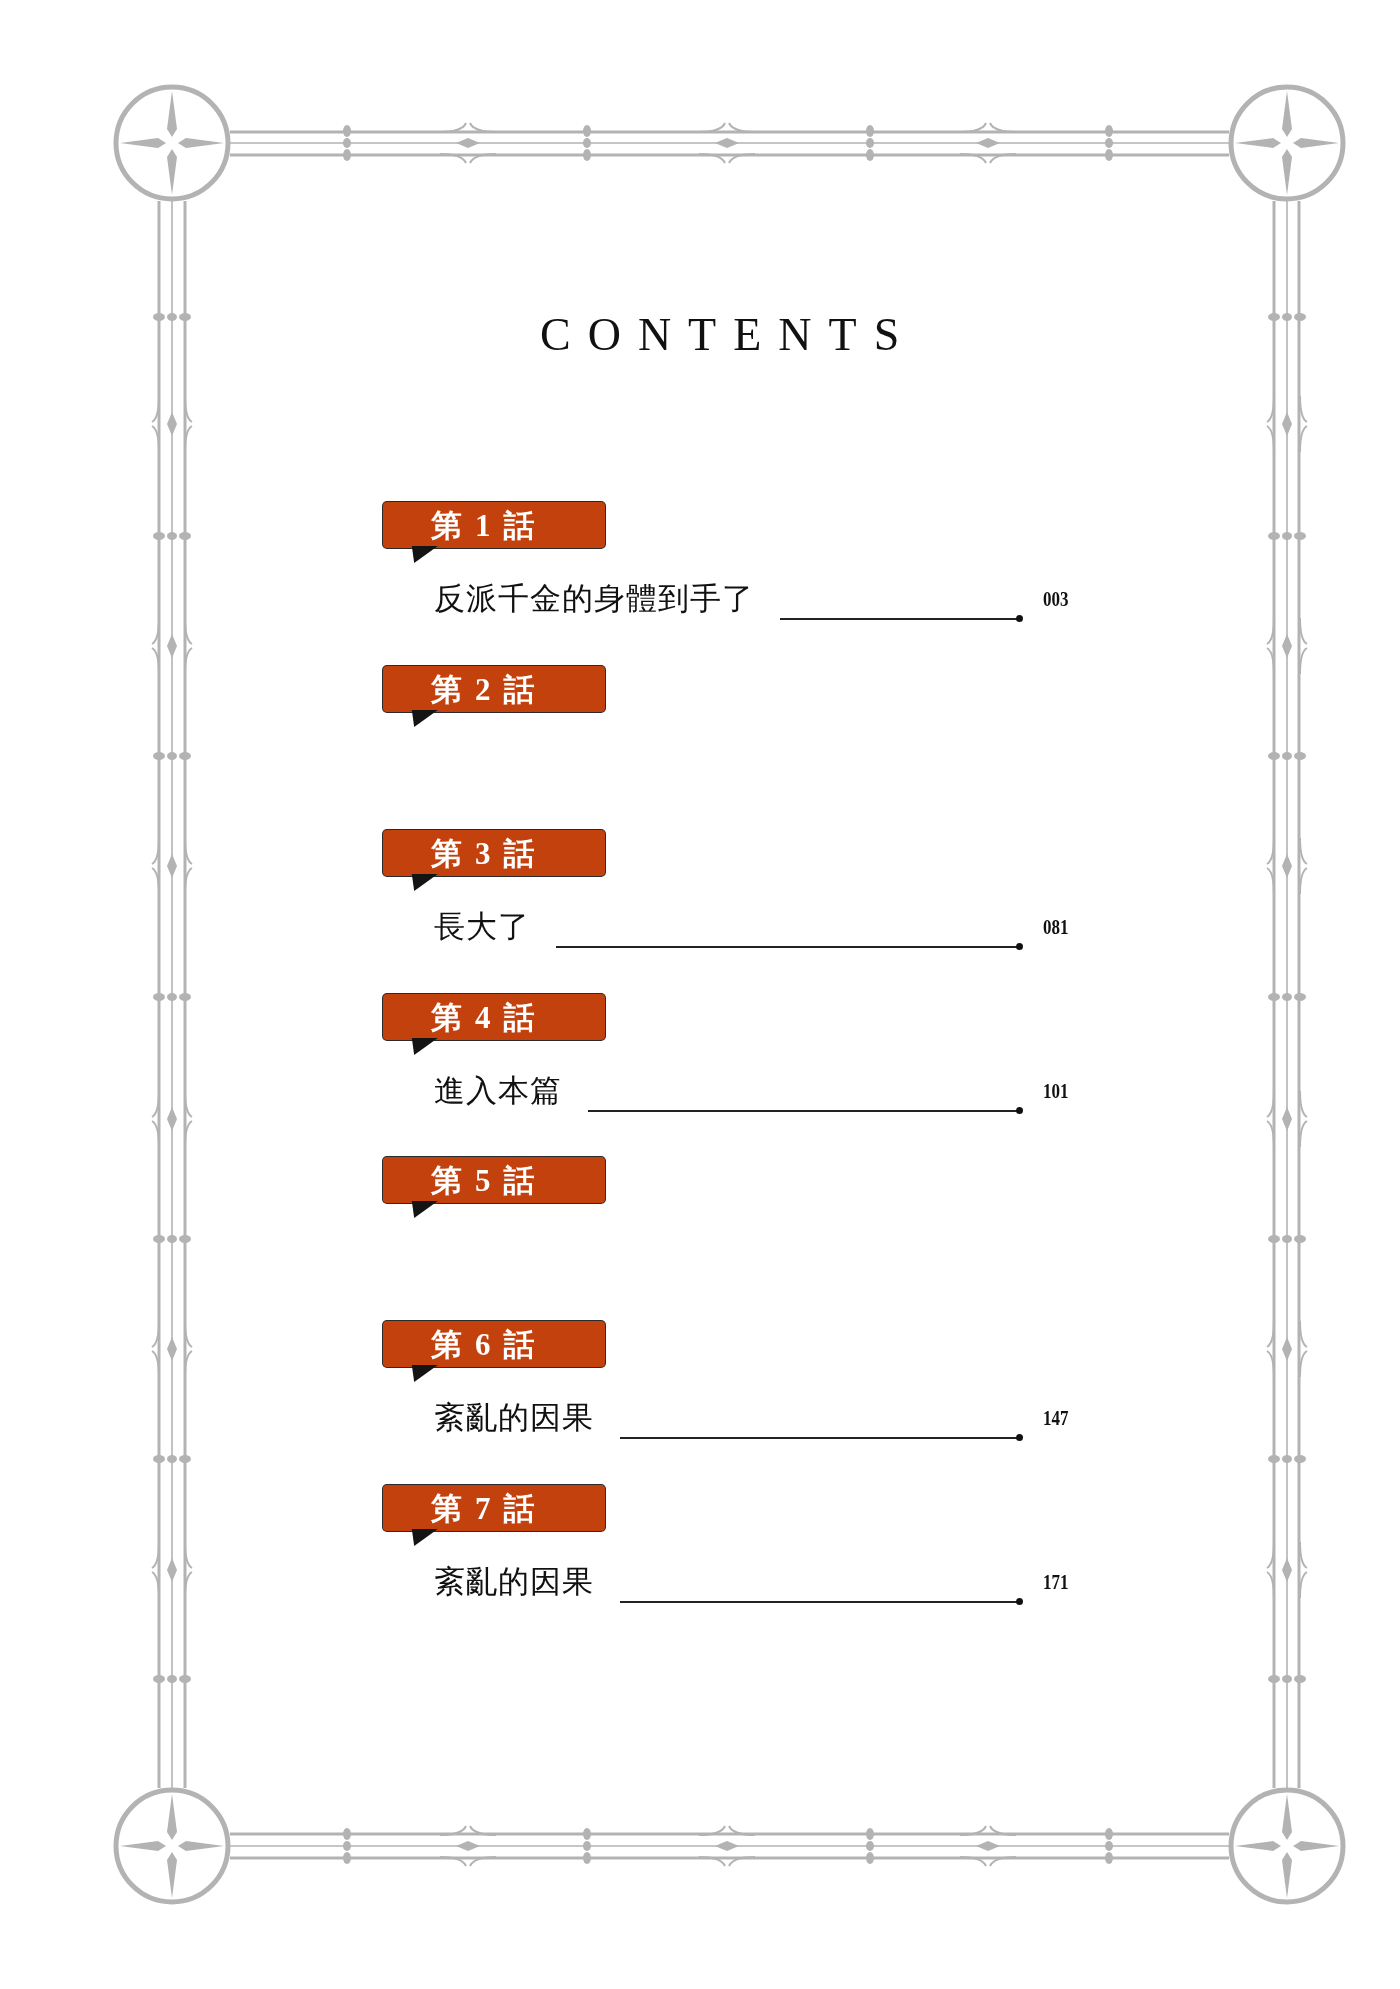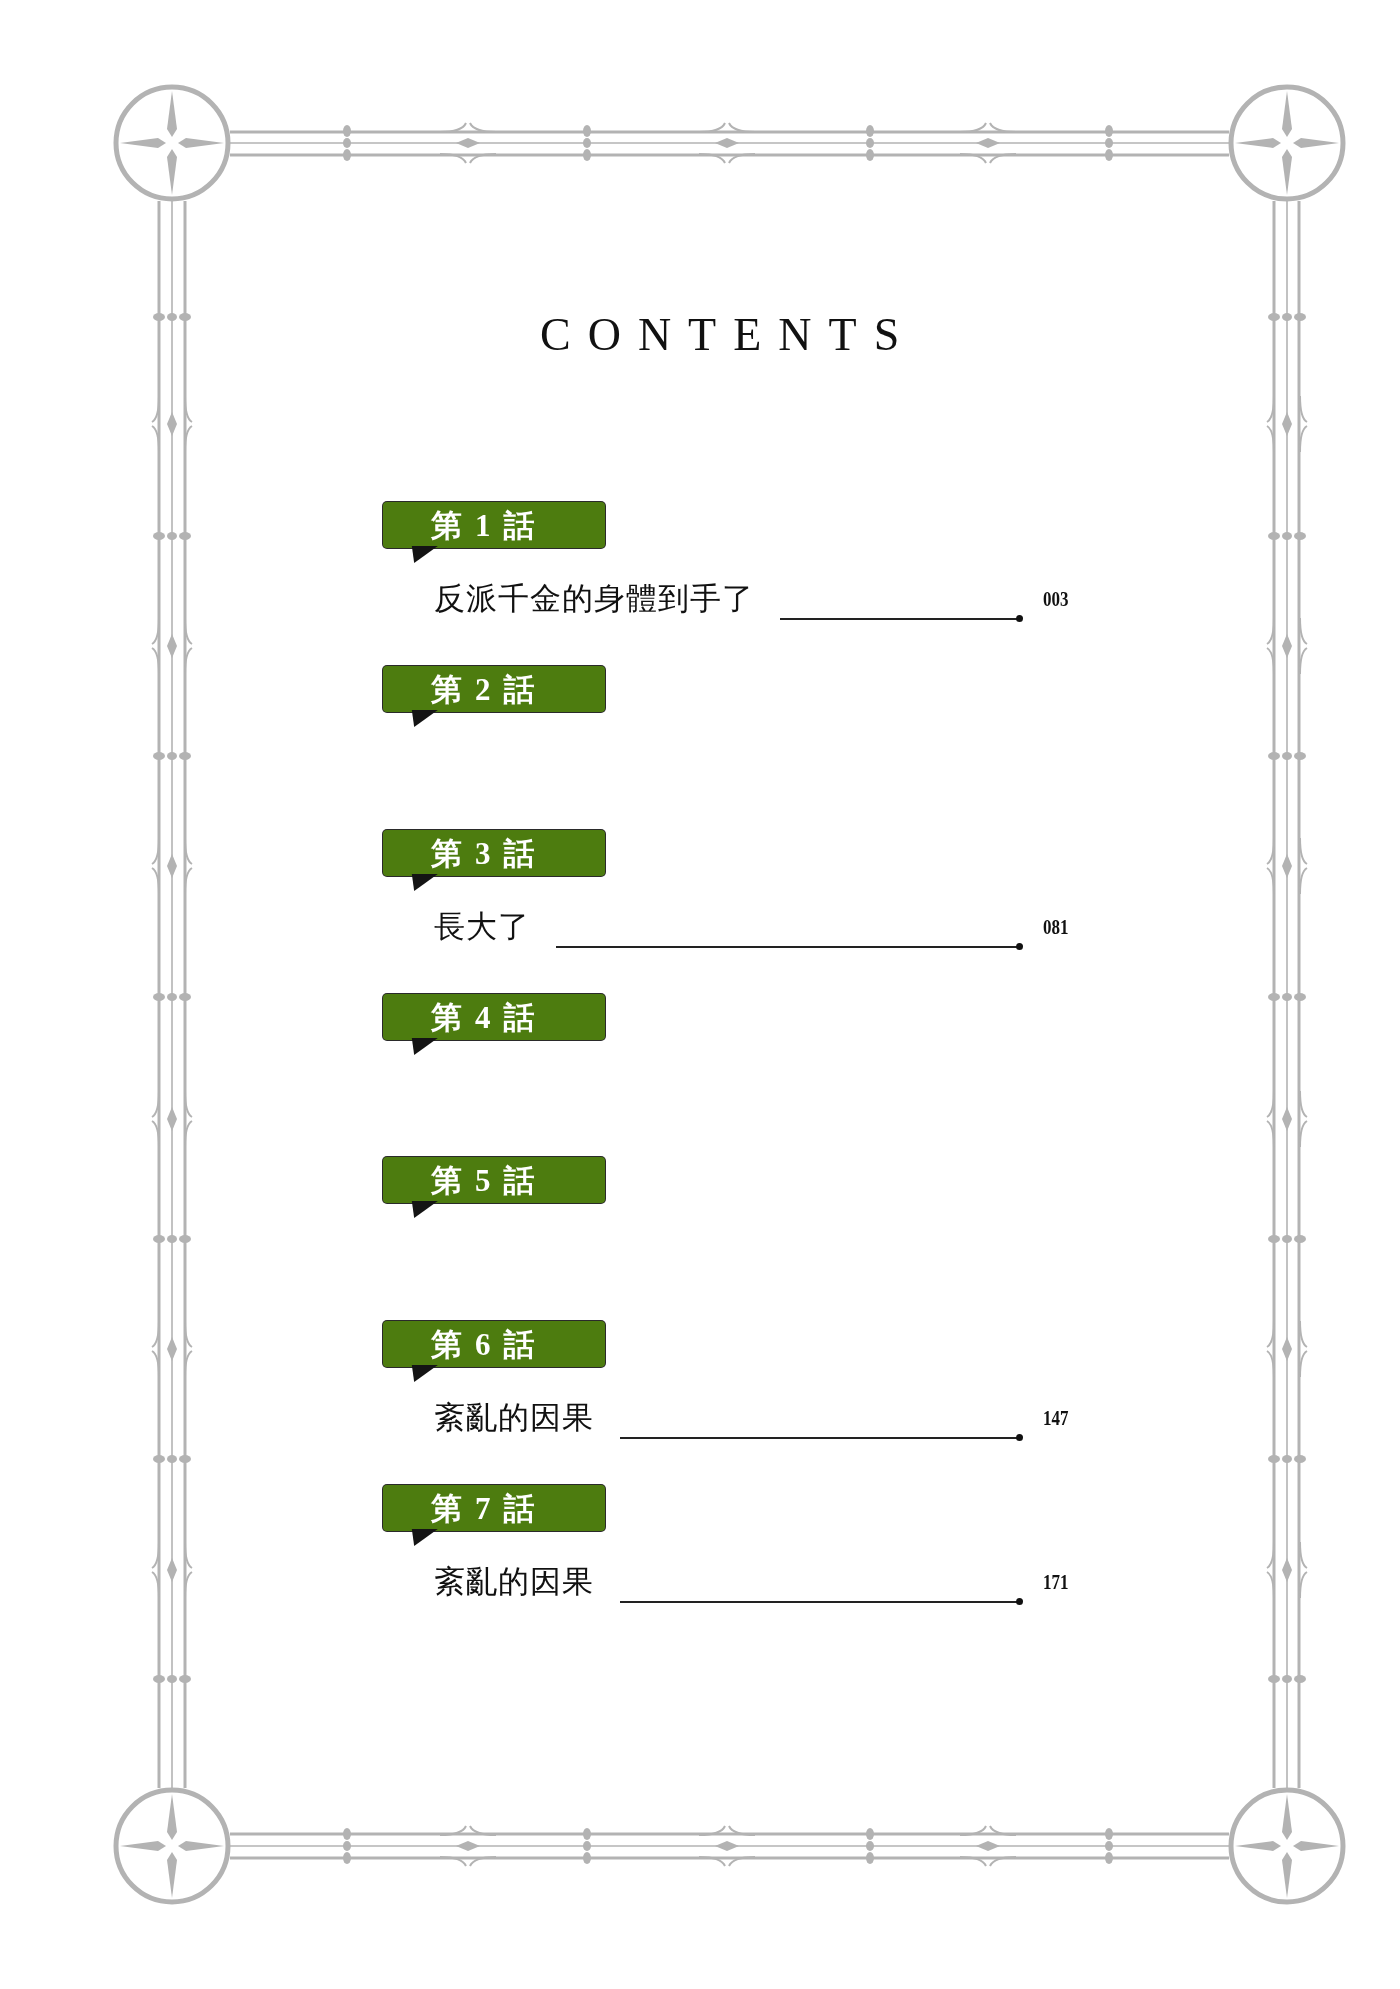--- a/index.html
+++ b/index.html
@@ -8,21 +8,21 @@
   .heading {
     position: absolute; left: 540px; top: 308px; width: 365px;
     text-align: center;
     font-family: Liberation Serif, serif;
     font-size: 46px; letter-spacing: 17px; color: #111;
     line-height: 54px;
   }
   .chapter { position: absolute; left: 383px; width: 700px; height: 120px; }
   .badge {
     position: absolute; left: 0; top: 0; width: 222px; height: 46px;
-    background: #4d7c0f; border-radius: 4px;
+    background: #c2410c; border-radius: 4px;
     box-shadow: 0 0 0 1px #2a2a2a;
   }
   .badge-tail {
     position: absolute; left: 30px; top: 44px; width: 0; height: 0;
     border-left: 26px solid #141414; border-bottom: 17px solid transparent;
     transform: skewX(8deg);
   }
   .badge-text {
     position: absolute; left: 48px; top: 4px; height: 40px;
     color: #ffffff; white-space: nowrap;
@@ -193,20 +193,28 @@
     <span class="leader-end"></span>
     <span class="page">081</span>
   </div>
 </div>
 
 <div class="chapter" style="top:994px;">
   <div class="badge">
     <div class="badge-tail"></div>
     <div class="badge-text"><span>第</span><span class="num">4</span><span>話</span></div>
   </div>
+  <div class="title-row">
+    <span class="title">進入本篇</span>
+    <span class="leader">
+        <span class="dot"></span>
+      </span>
+    <span class="leader-end"></span>
+    <span class="page">101</span>
+  </div>
 </div>
 
 <div class="chapter" style="top:1157px;">
   <div class="badge">
     <div class="badge-tail"></div>
     <div class="badge-text"><span>第</span><span class="num">5</span><span>話</span></div>
   </div>
 </div>
 
 <div class="chapter" style="top:1321px;">

